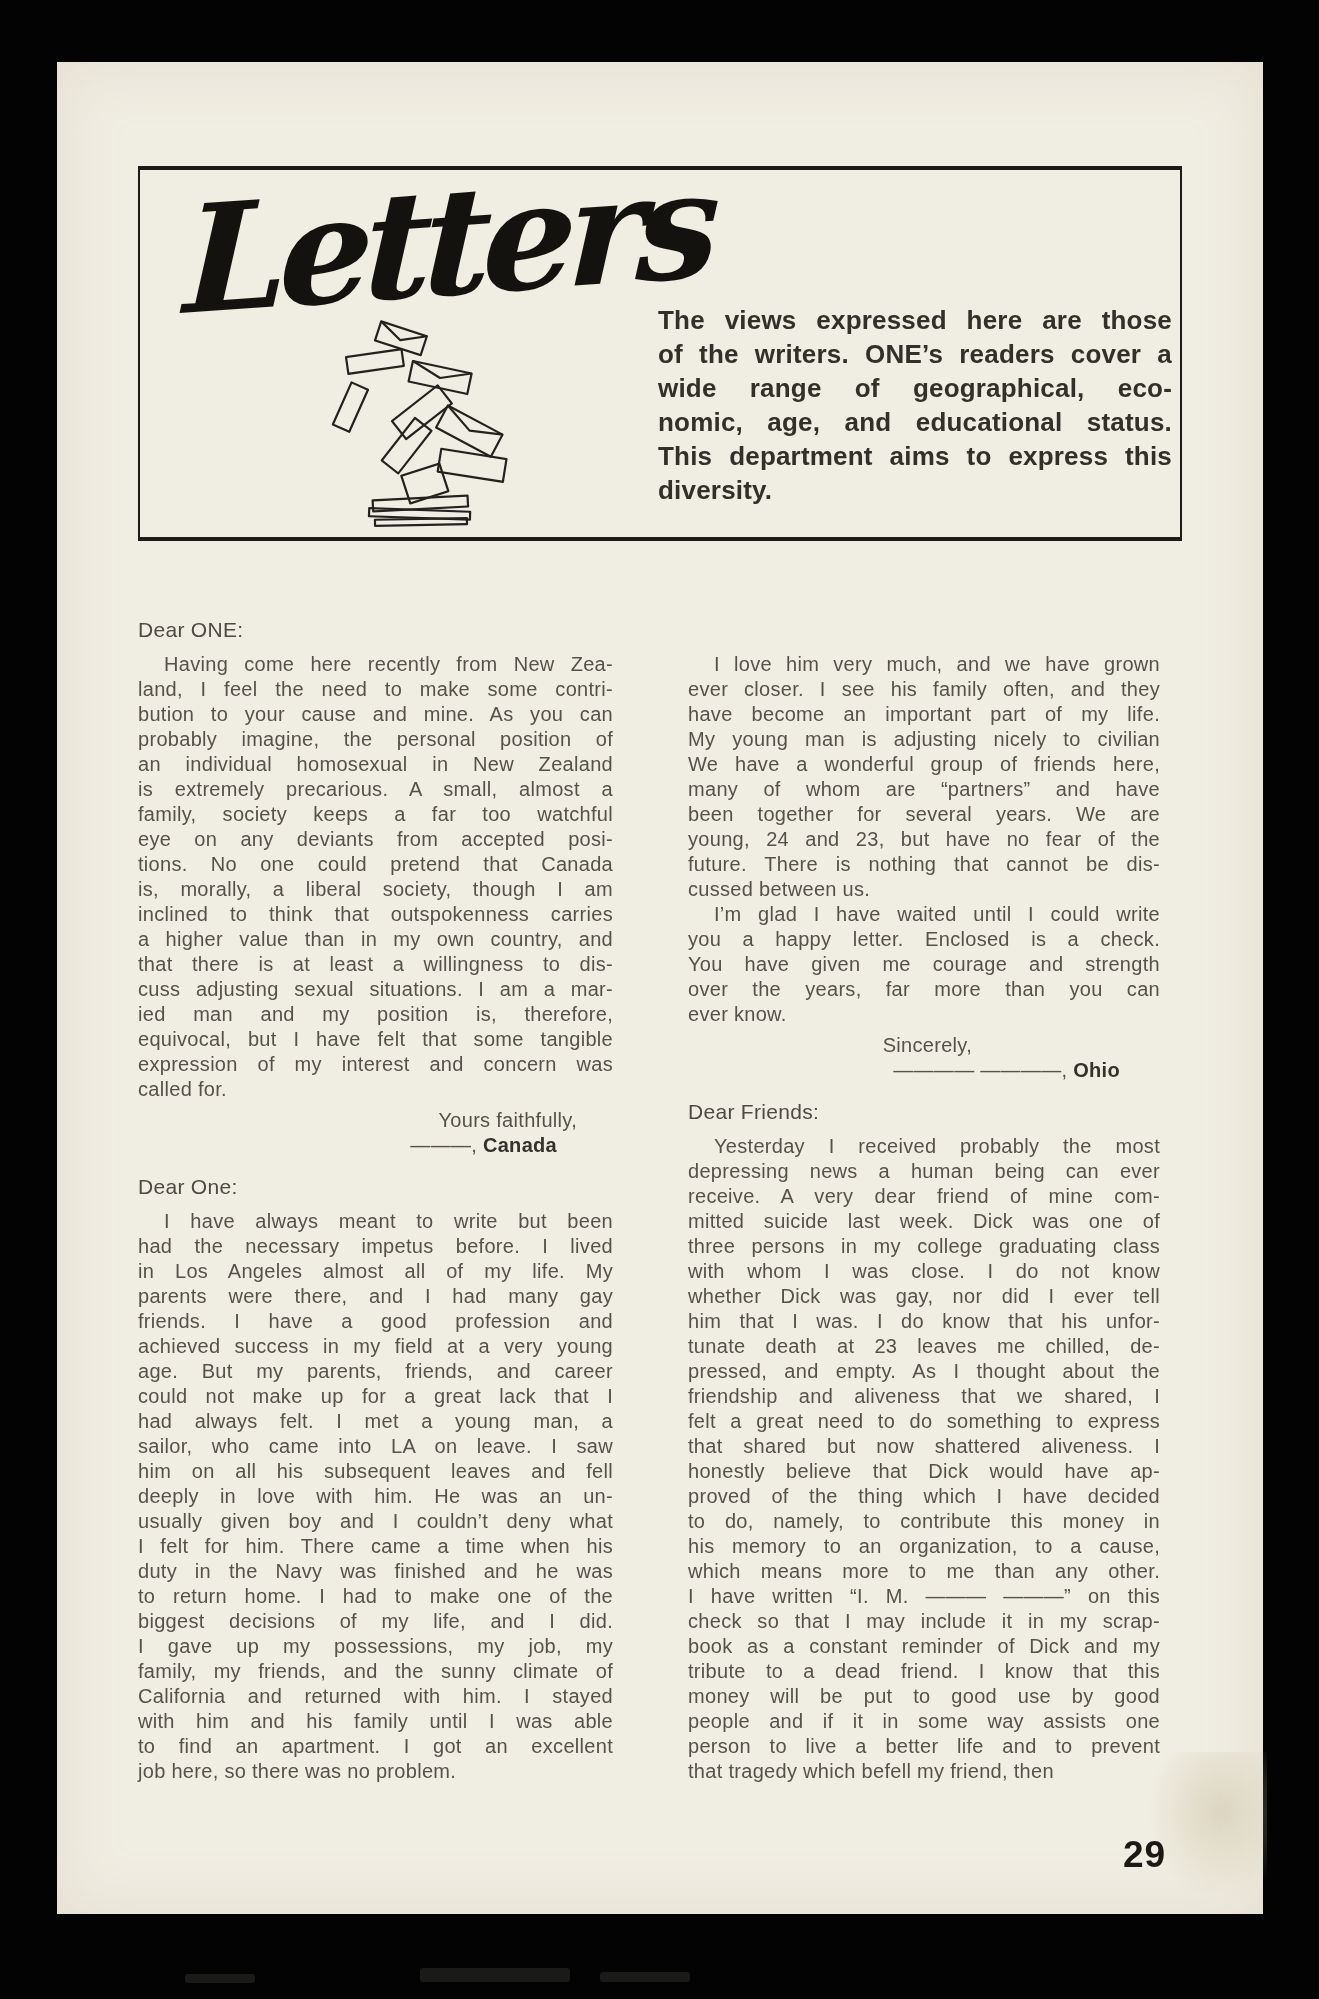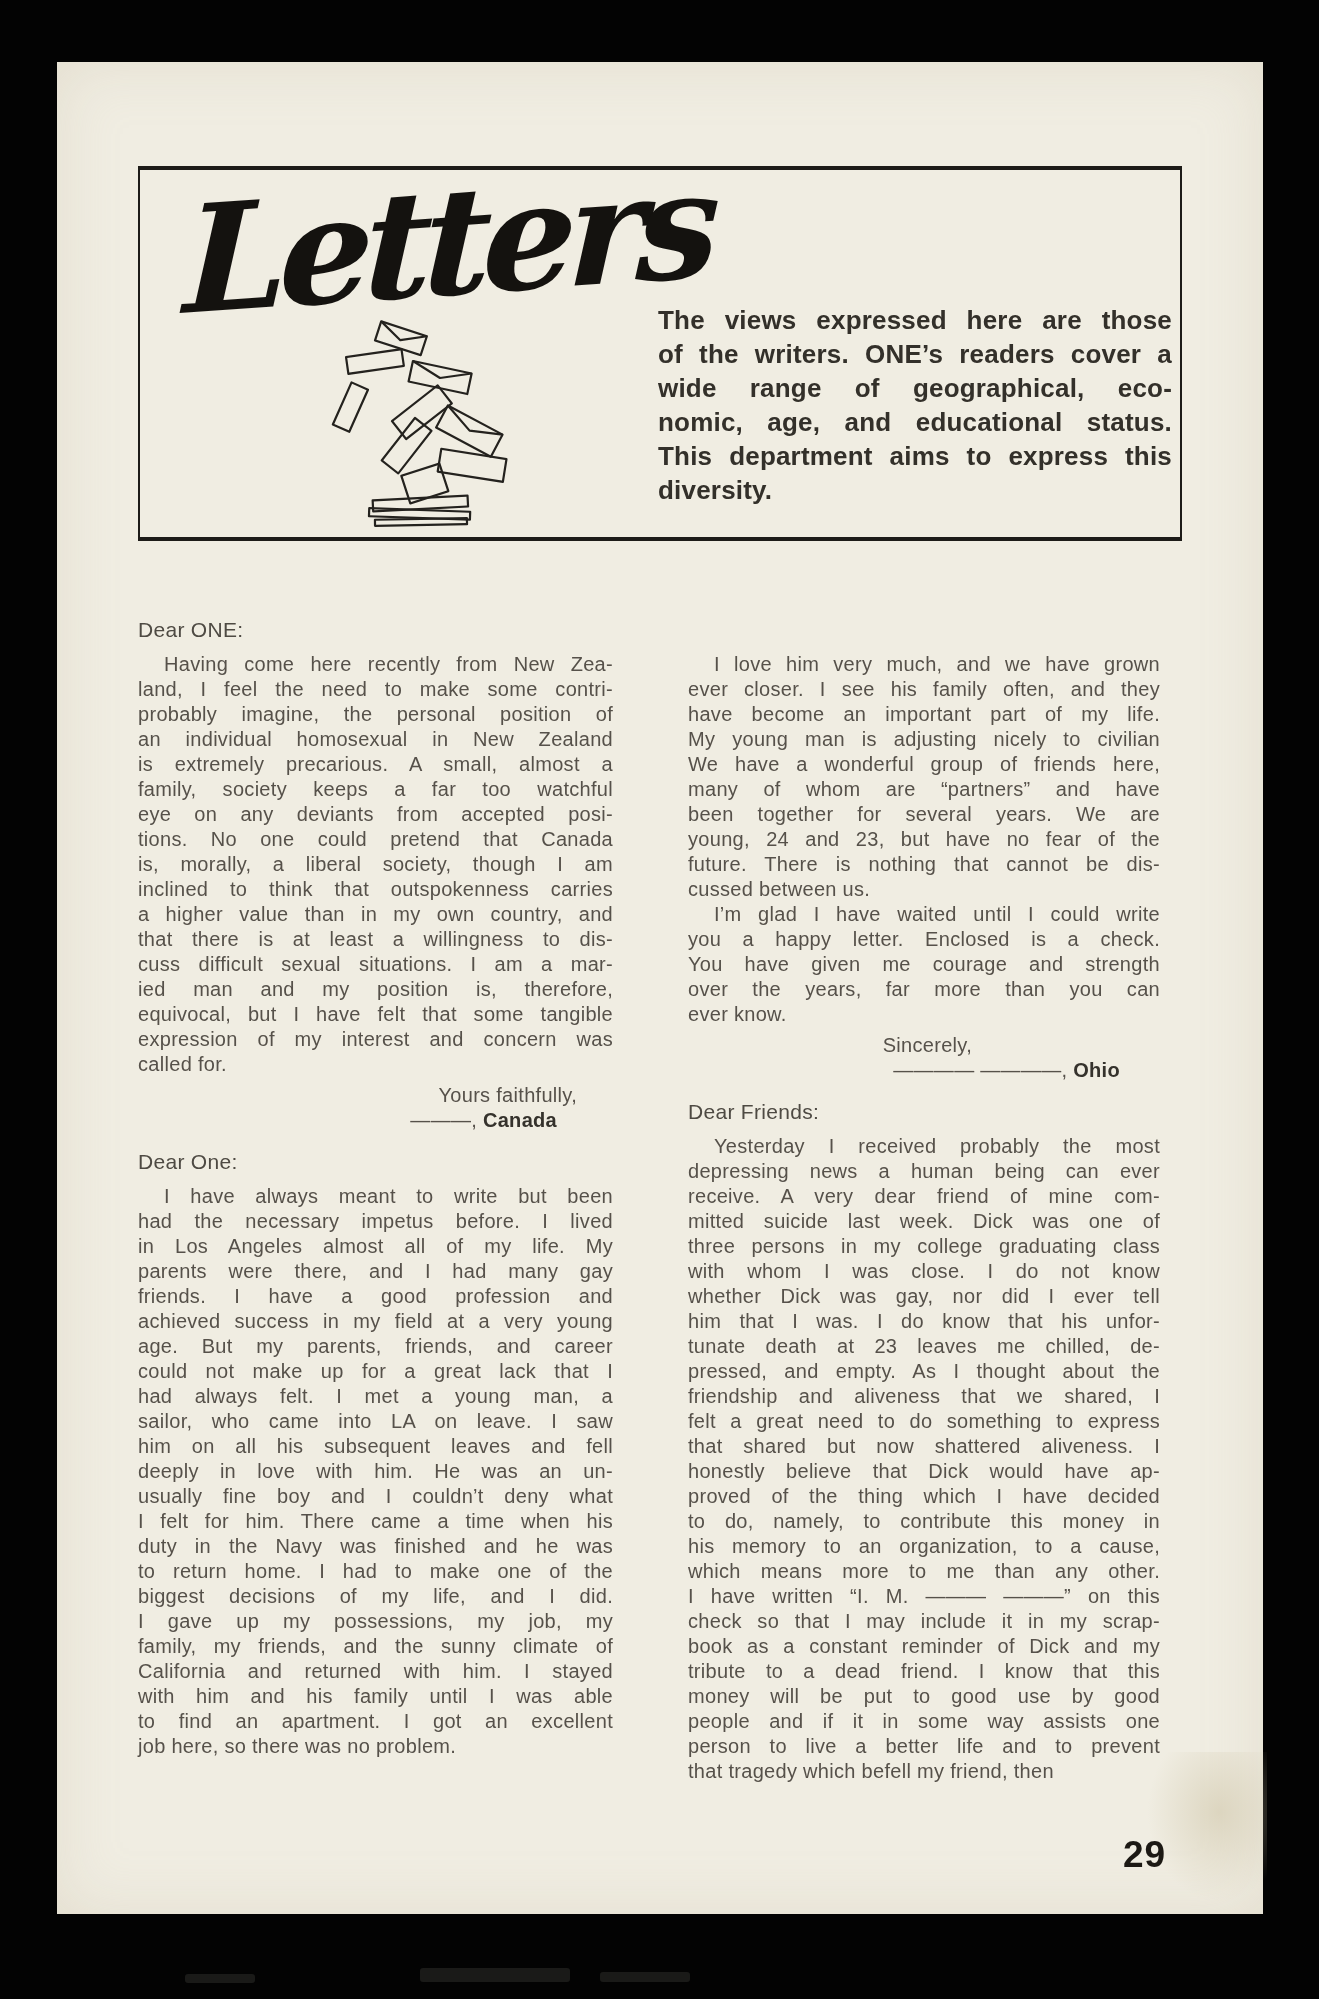--- a/index.html
+++ b/index.html
@@ -194,31 +194,32 @@
           <div class="intro-line">This department aims to express this</div>
           <div class="intro-line last">diversity.</div>
         </div>
     </div>
 
     <div class="col col-left">
         <div class="salutation">Dear ONE:</div>
         <div class="para">
           <div class="line indent">Having come here recently from New Zea-</div>
           <div class="line">land, I feel the need to make some contri-</div>
+          <div class="line">bution to your cause and mine. As you can</div>
           <div class="line">probably imagine, the personal position of</div>
           <div class="line">an individual homosexual in New Zealand</div>
           <div class="line">is extremely precarious. A small, almost a</div>
           <div class="line">family, society keeps a far too watchful</div>
           <div class="line">eye on any deviants from accepted posi-</div>
           <div class="line">tions. No one could pretend that Canada</div>
           <div class="line">is, morally, a liberal society, though I am</div>
           <div class="line">inclined to think that outspokenness carries</div>
           <div class="line">a higher value than in my own country, and</div>
           <div class="line">that there is at least a willingness to dis-</div>
-          <div class="line">cuss difficult sexual situations. I am a mar-</div>
+          <div class="line">cuss adjusting sexual situations. I am a mar-</div>
           <div class="line">ied man and my position is, therefore,</div>
           <div class="line">equivocal, but I have felt that some tangible</div>
           <div class="line">expression of my interest and concern was</div>
           <div class="line last">called for.</div>
         </div>
         <div class="signoff canada">
           <div class="so-line so-line-0"><span class="plain">Yours faithfully,</span></div>
           <div class="so-line so-line-1"><span class="plain">———, </span><span class="bold">Canada</span></div>
         </div>
         <div class="salutation gap-top">Dear One:</div>
@@ -228,21 +229,21 @@
           <div class="line">in Los Angeles almost all of my life. My</div>
           <div class="line">parents were there, and I had many gay</div>
           <div class="line">friends. I have a good profession and</div>
           <div class="line">achieved success in my field at a very young</div>
           <div class="line">age. But my parents, friends, and career</div>
           <div class="line">could not make up for a great lack that I</div>
           <div class="line">had always felt. I met a young man, a</div>
           <div class="line">sailor, who came into LA on leave. I saw</div>
           <div class="line">him on all his subsequent leaves and fell</div>
           <div class="line">deeply in love with him. He was an un-</div>
-          <div class="line">usually fine boy and I couldn’t deny what</div>
+          <div class="line">usually given boy and I couldn’t deny what</div>
           <div class="line">I felt for him. There came a time when his</div>
           <div class="line">duty in the Navy was finished and he was</div>
           <div class="line">to return home. I had to make one of the</div>
           <div class="line">biggest decisions of my life, and I did.</div>
           <div class="line">I gave up my possessions, my job, my</div>
           <div class="line">family, my friends, and the sunny climate of</div>
           <div class="line">California and returned with him. I stayed</div>
           <div class="line">with him and his family until I was able</div>
           <div class="line">to find an apartment. I got an excellent</div>
           <div class="line last">job here, so there was no problem.</div>

